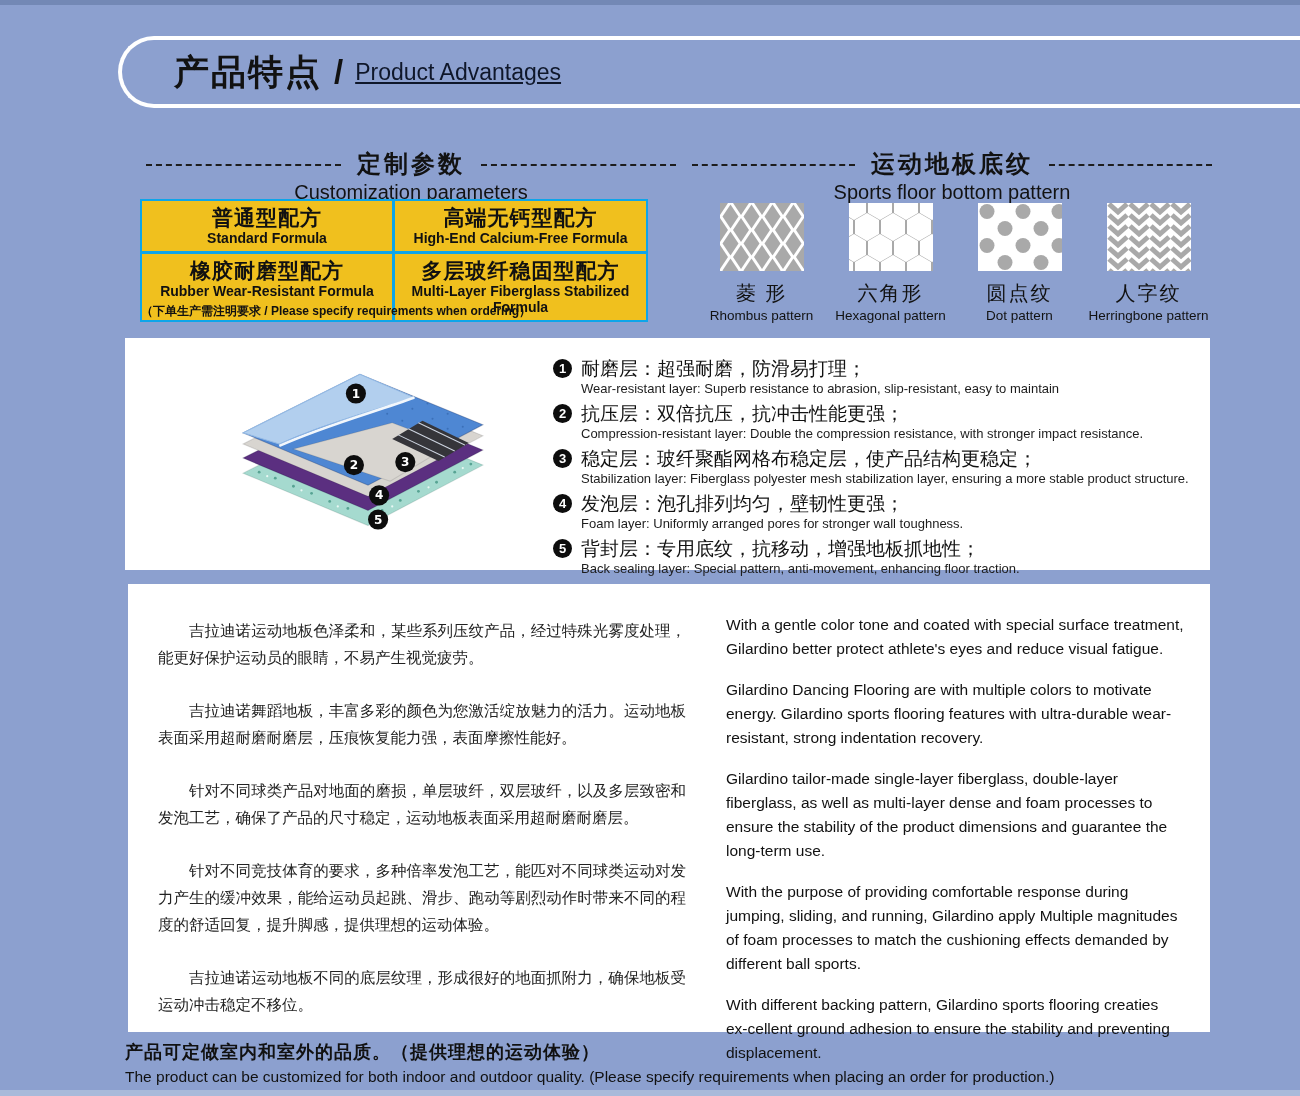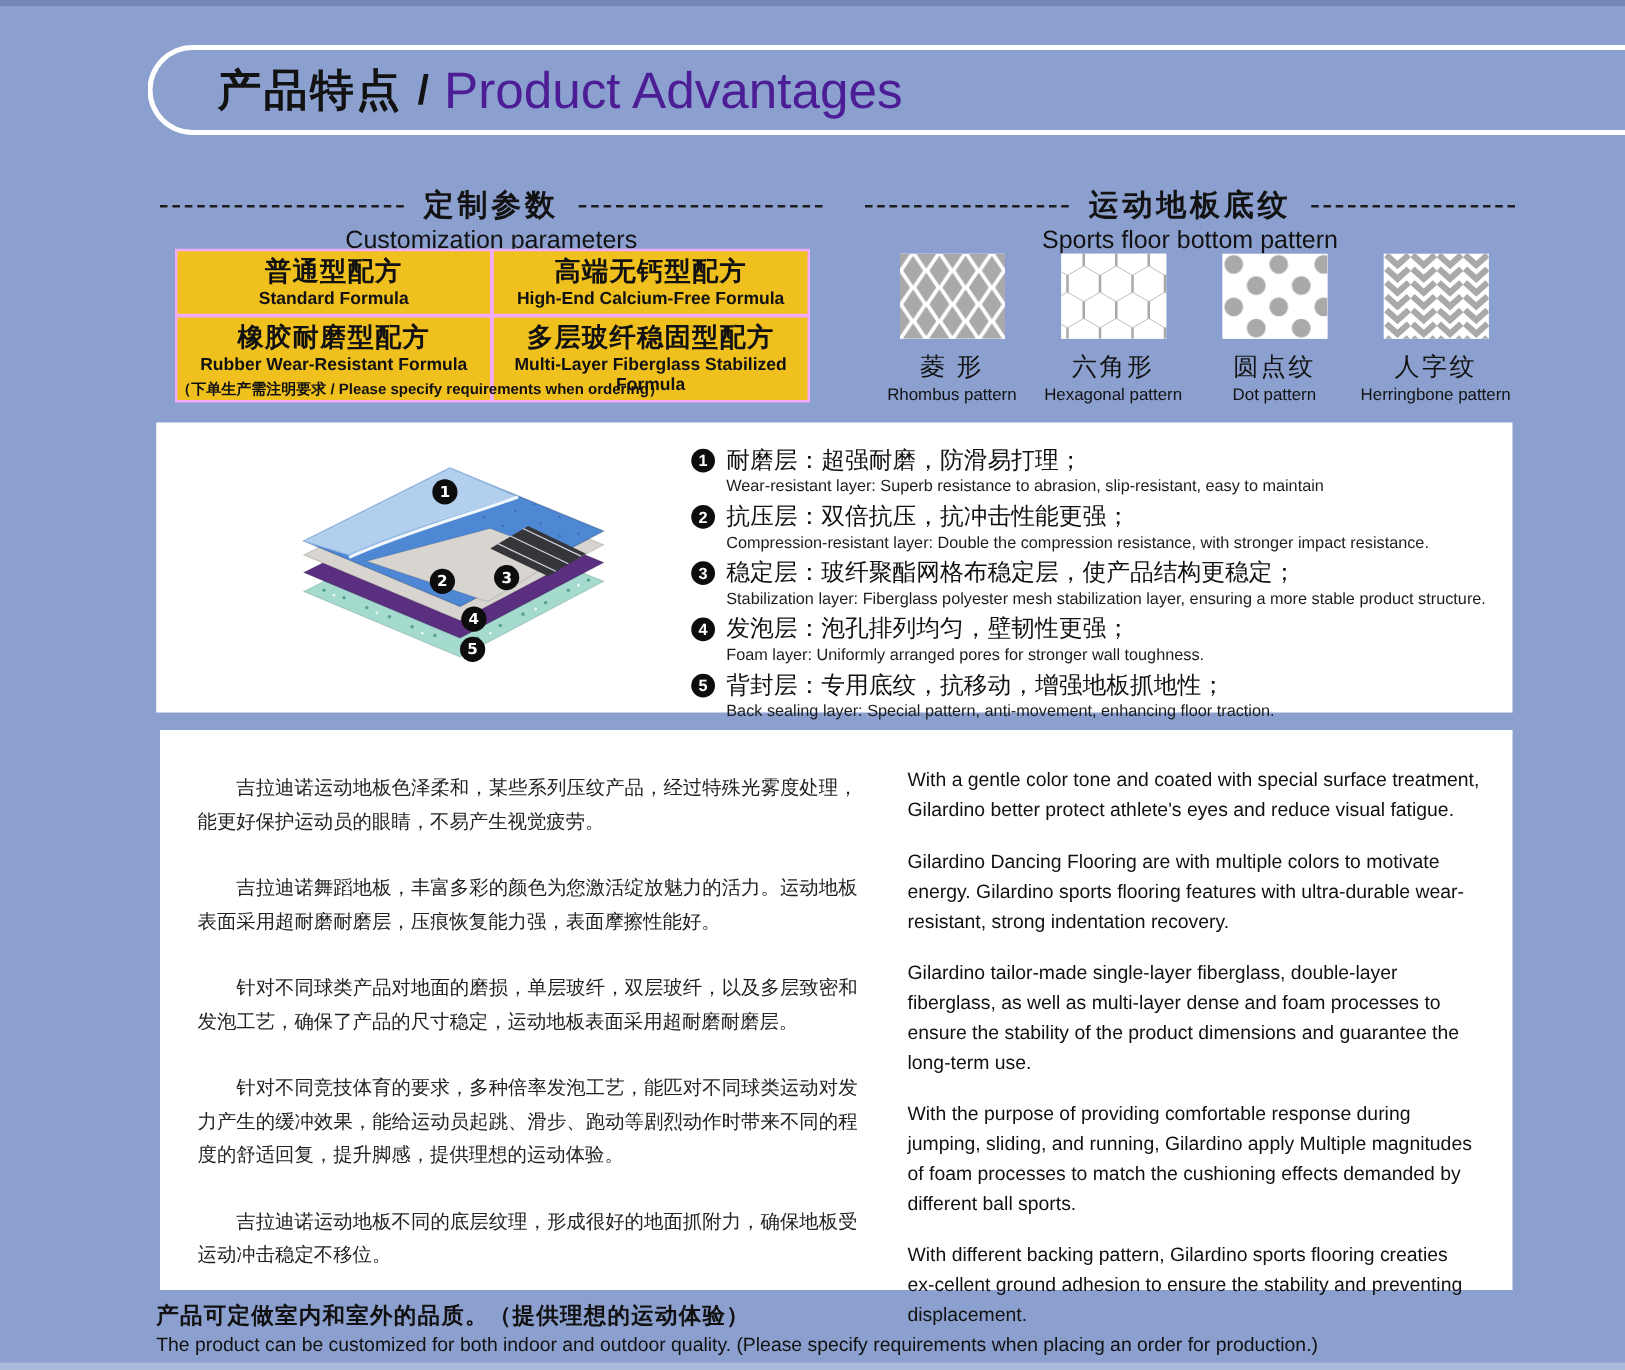--- a/index.html
+++ b/index.html
@@ -13,35 +13,35 @@
   .edge-bottom{position:absolute;left:0;bottom:0;width:1300px;height:6px;background:#A9BADA;}
 
   
   .title-banner{
     position:absolute;left:118px;top:36px;width:1182px;height:72px;box-sizing:border-box;
     border:4px solid #ffffff;border-right:none;border-radius:40px 0 0 40px;
     display:flex;align-items:center;padding-left:52px;gap:12px;
   }
   .title-zh{font-size:35px;font-weight:800;letter-spacing:2px;color:#121212;}
   .title-sep{font-size:33px;font-weight:600;color:#121212;}
-  .title-en{font-size:41px;font-weight:400;color:#4c1d95;letter-spacing:0px;}
+  .title-en{font-size:23px;font-weight:400;color:#0f172a;letter-spacing:0px;text-decoration:underline;}
 
   
   .sec-head{position:absolute;}
   .sec-head .row{display:flex;align-items:center;}
   .sec-head .dash{flex:1;border-top:2px dashed #1d1d1d;margin-top:2px;}
   .sec-head .zh{font-size:24px;font-weight:800;color:#121212;margin:0 16px;letter-spacing:3px;white-space:nowrap;}
   .sec-head .en{text-align:center;font-size:20px;color:#121212;margin-top:1px;}
-  #params-head{left:128px;top:148px;width:530px;}
+  #params-head{left:146px;top:148px;width:530px;}
   #patterns-head{left:692px;top:148px;width:520px;}
 
   
   .formula-grid{
     position:absolute;left:140px;top:199px;width:508px;box-sizing:border-box;
-    background:#f0abfc;padding:2px;display:grid;grid-template-columns:250px 1fr;gap:3px;
+    background:#0ea5e9;padding:2px;display:grid;grid-template-columns:250px 1fr;gap:3px;
   }
   .formula-cell{background:#F0C01E;text-align:center;padding:4px 2px 5px 2px;}
   .formula-cell .zh{font-size:21px;font-weight:800;color:#111;line-height:25px;letter-spacing:1px;}
   .formula-cell .en{font-size:14px;font-weight:600;color:#111;line-height:16px;}
   .order-note{position:absolute;left:141px;top:303px;font-size:12px;font-weight:700;color:#111;}
 
   
   .patterns-row{position:absolute;left:697px;top:203px;width:516px;display:flex;}
   .pattern-item{flex:1;text-align:center;}
   .pattern-item svg.swatch{width:84px;height:68px;display:block;margin:0 auto;background:#fff;}

